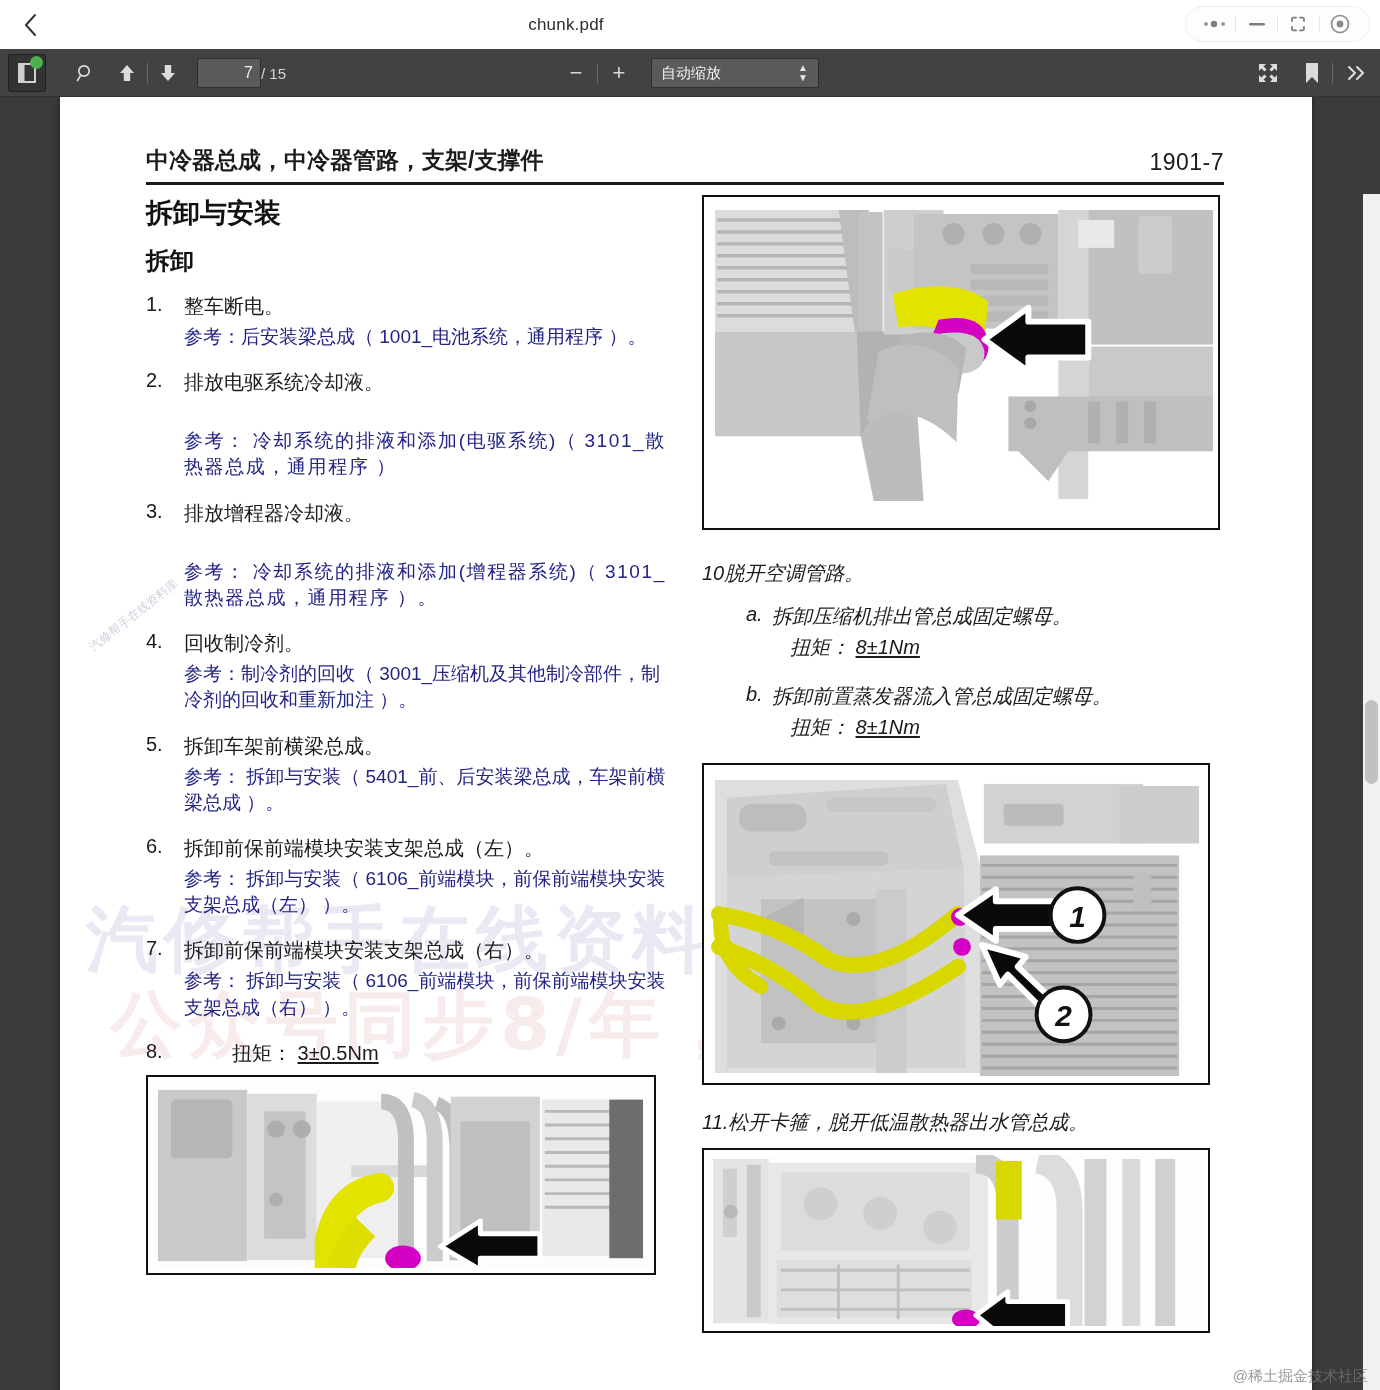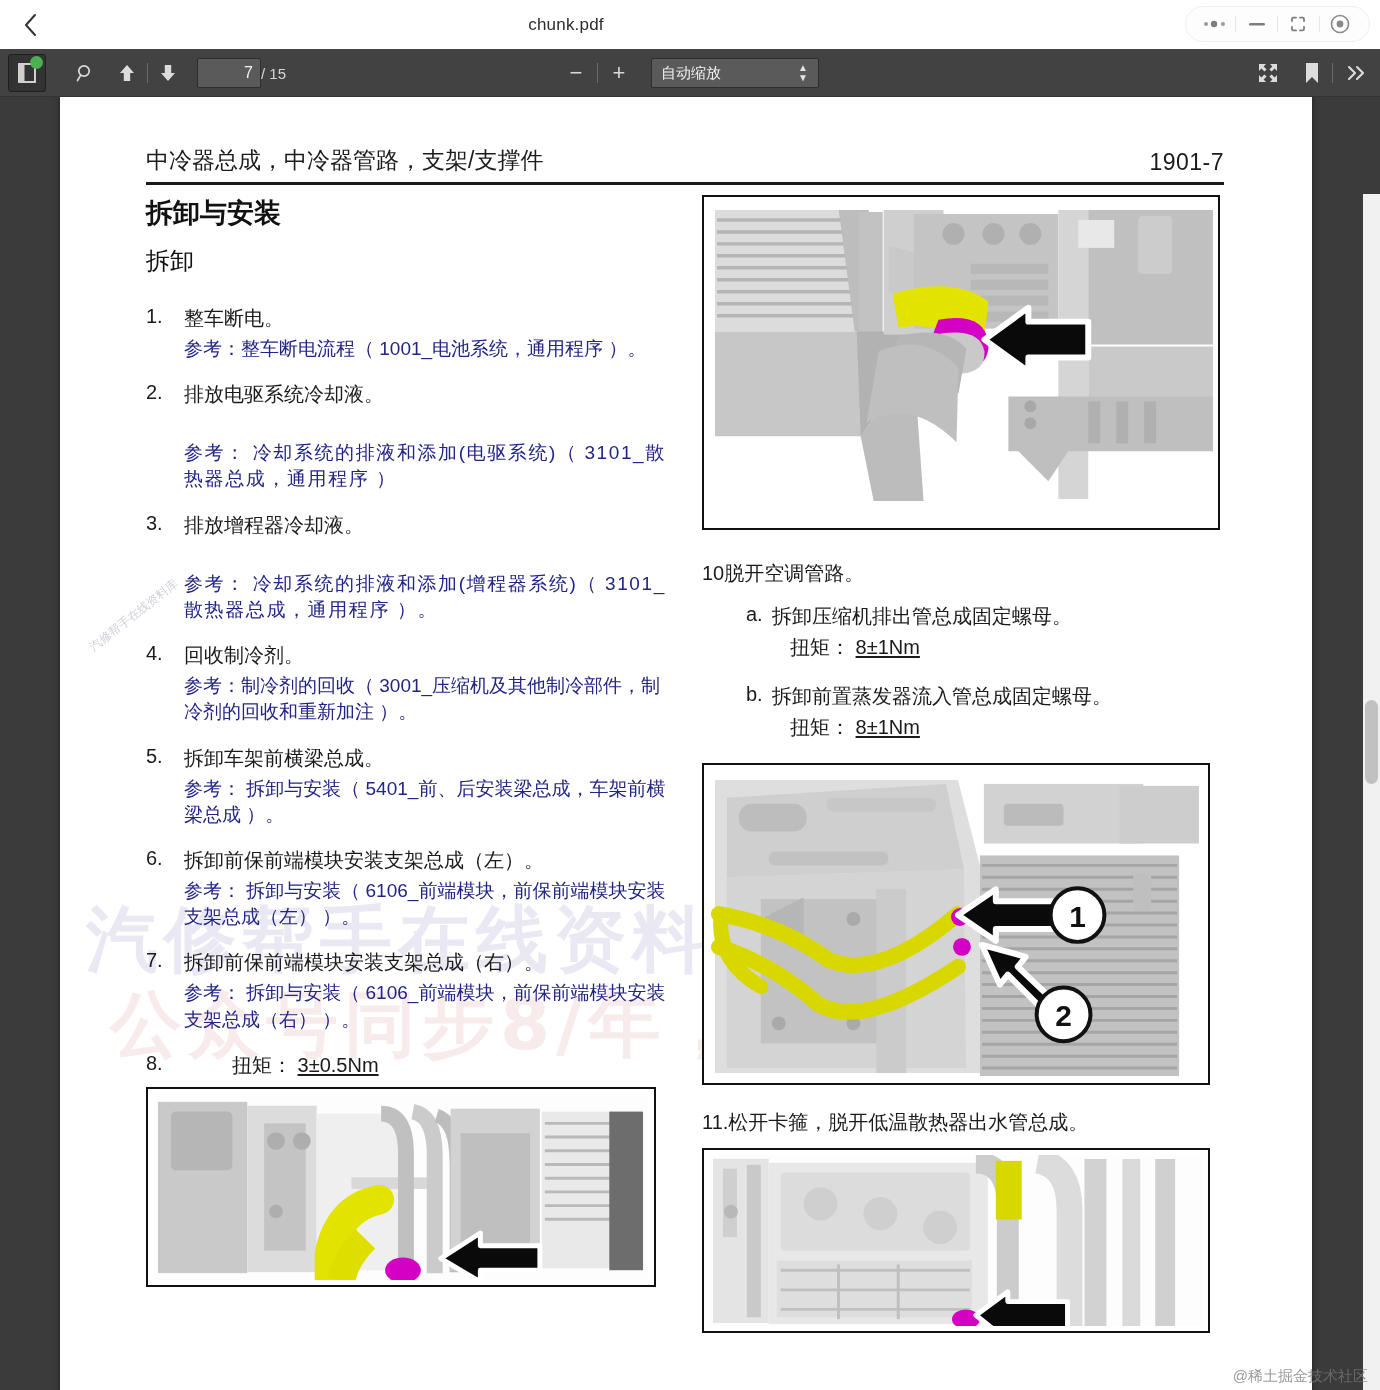--- a/index.html
+++ b/index.html
@@ -103,28 +103,28 @@
     position:absolute; font-size: 12px; color: rgba(120,115,150,0.35);
     transform: rotate(-38deg); white-space: nowrap; pointer-events:none;
   }
 
   
   .doc-head {
     position:absolute; left: 86px; top: 48px; width: 1078px;
     display:flex; align-items:flex-end; justify-content:space-between;
     padding-bottom: 6px; border-bottom: 3px solid #1a1a1a;
   }
-  .doc-head-title { font-size: 23px; color: #1b1b1b; }
+  .doc-head-title { font-size: 23px; color: #1b1b1b; font-weight: bold; }
   .doc-head-page { font-size: 23px; color: #1b1b1b; letter-spacing:.5px; }
 
   .col-left { position:absolute; left: 86px; top: 98px; width: 520px; }
-  .col-right { position:absolute; left: 642px; top: 98px; width: 528px; }
+  .col-right { position:absolute; left: 642px; top: 98px; width: 528px; font-style: italic; }
 
   h2.sec { font-size: 27px; color:#111; font-weight: bold; margin-bottom: 14px; }
-  h3.sec { font-size: 24px; color:#111; font-weight: normal; margin-bottom: 28px; }
+  h3.sec { font-size: 24px; color:#111; font-weight: bold; margin-bottom: 16px; }
 
   ol.steps { list-style: none; }
   ol.steps > li { margin-bottom: 19px; position: relative; padding-left: 38px; }
   .st-num { position:absolute; left: 0; top: 0; font-size: 20px; color:#1b1b1b; }
   .st-text { font-size: 20px; color:#1b1b1b; line-height: 1.35; }
   .st-ref { font-size: 19px; color: #232585; line-height: 1.38; margin-top: 4px; }
   .st-ref.sp { letter-spacing: 1.6px; margin-top: 32px; }
   .st-torque { font-size: 20px; color:#1b1b1b; margin-top: 4px; margin-left: 48px; }
   .st-torque u { text-decoration: underline; text-underline-offset: 2px; }
 
@@ -289,21 +289,21 @@
       </div>
 
       <div class="col-left">
         <h2 class="sec">拆卸与安装</h2>
         <h3 class="sec">拆卸</h3>
 
         <ol class="steps">
           <li>
             <span class="st-num">1.</span>
             <div class="st-text">整车断电。</div>
-            <div class="st-ref">参考：整车断电流程（ 1001_电池系统，通用程序 ）。</div>
+            <div class="st-ref">参考：后安装梁总成（ 1001_电池系统，通用程序 ）。</div>
           </li>
           <li>
             <span class="st-num">2.</span>
             <div class="st-text">排放电驱系统冷却液。</div>
             <div class="st-ref sp">参考： 冷却系统的排液和添加(电驱系统)（ 3101_散热器总成，通用程序 ）</div>
           </li>
           <li>
             <span class="st-num">3.</span>
             <div class="st-text">排放增程器冷却液。</div>
             <div class="st-ref sp">参考： 冷却系统的排液和添加(增程器系统)（ 3101_散热器总成，通用程序 ）。</div>

